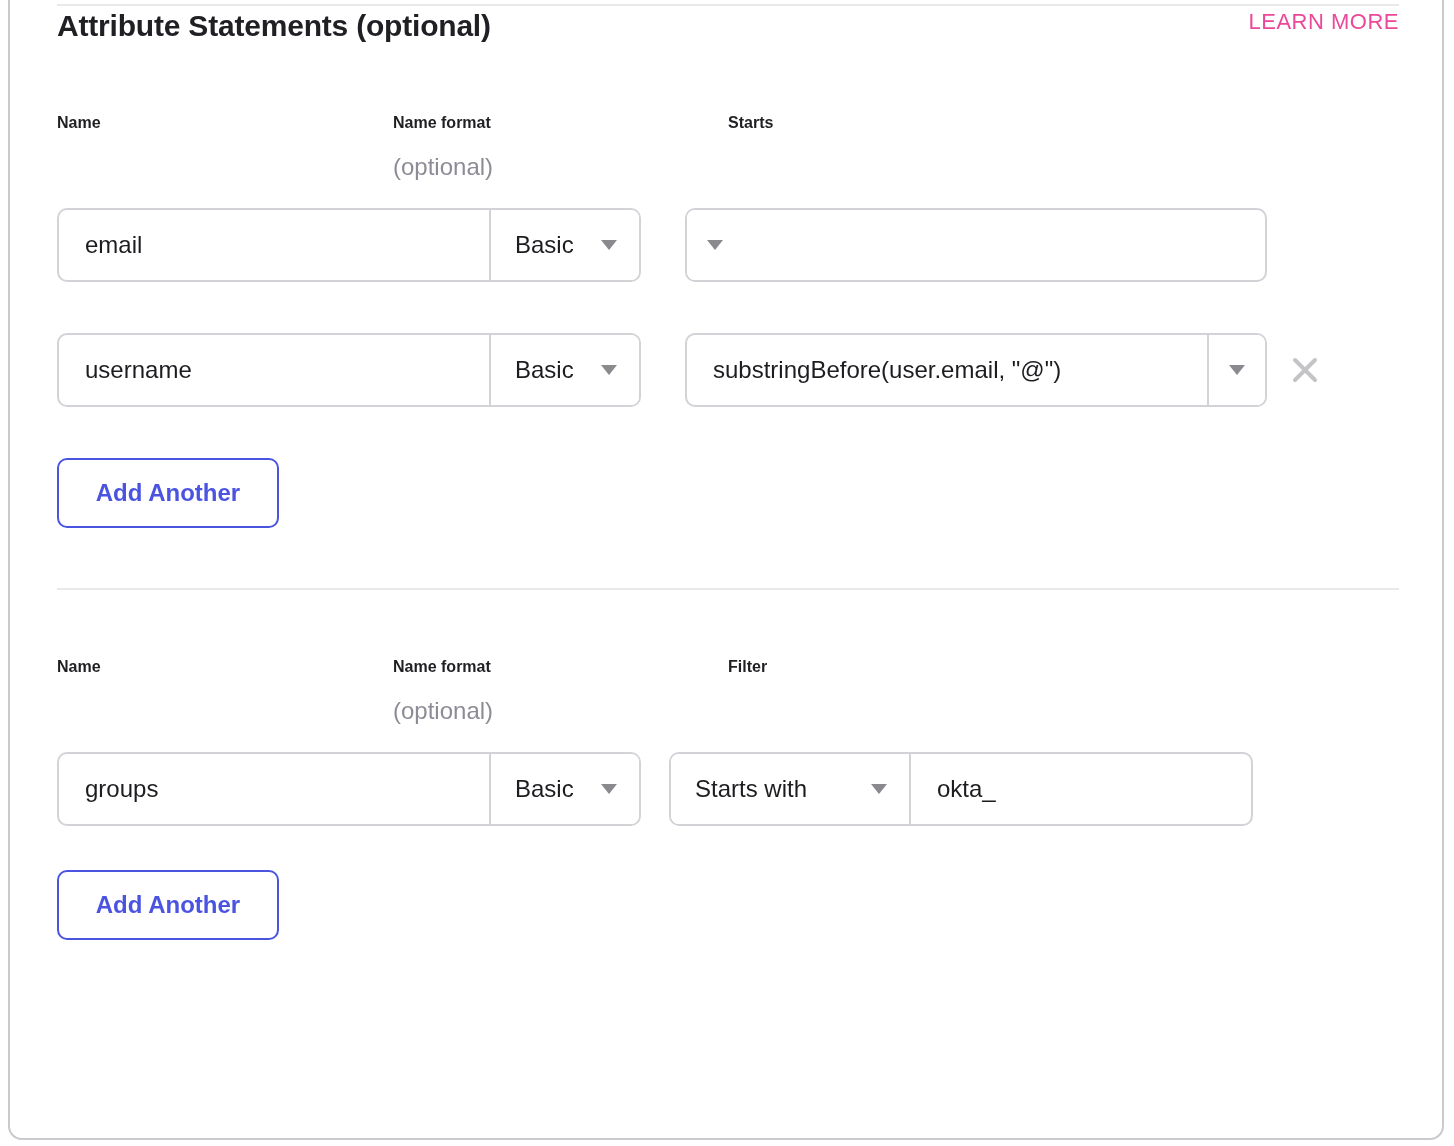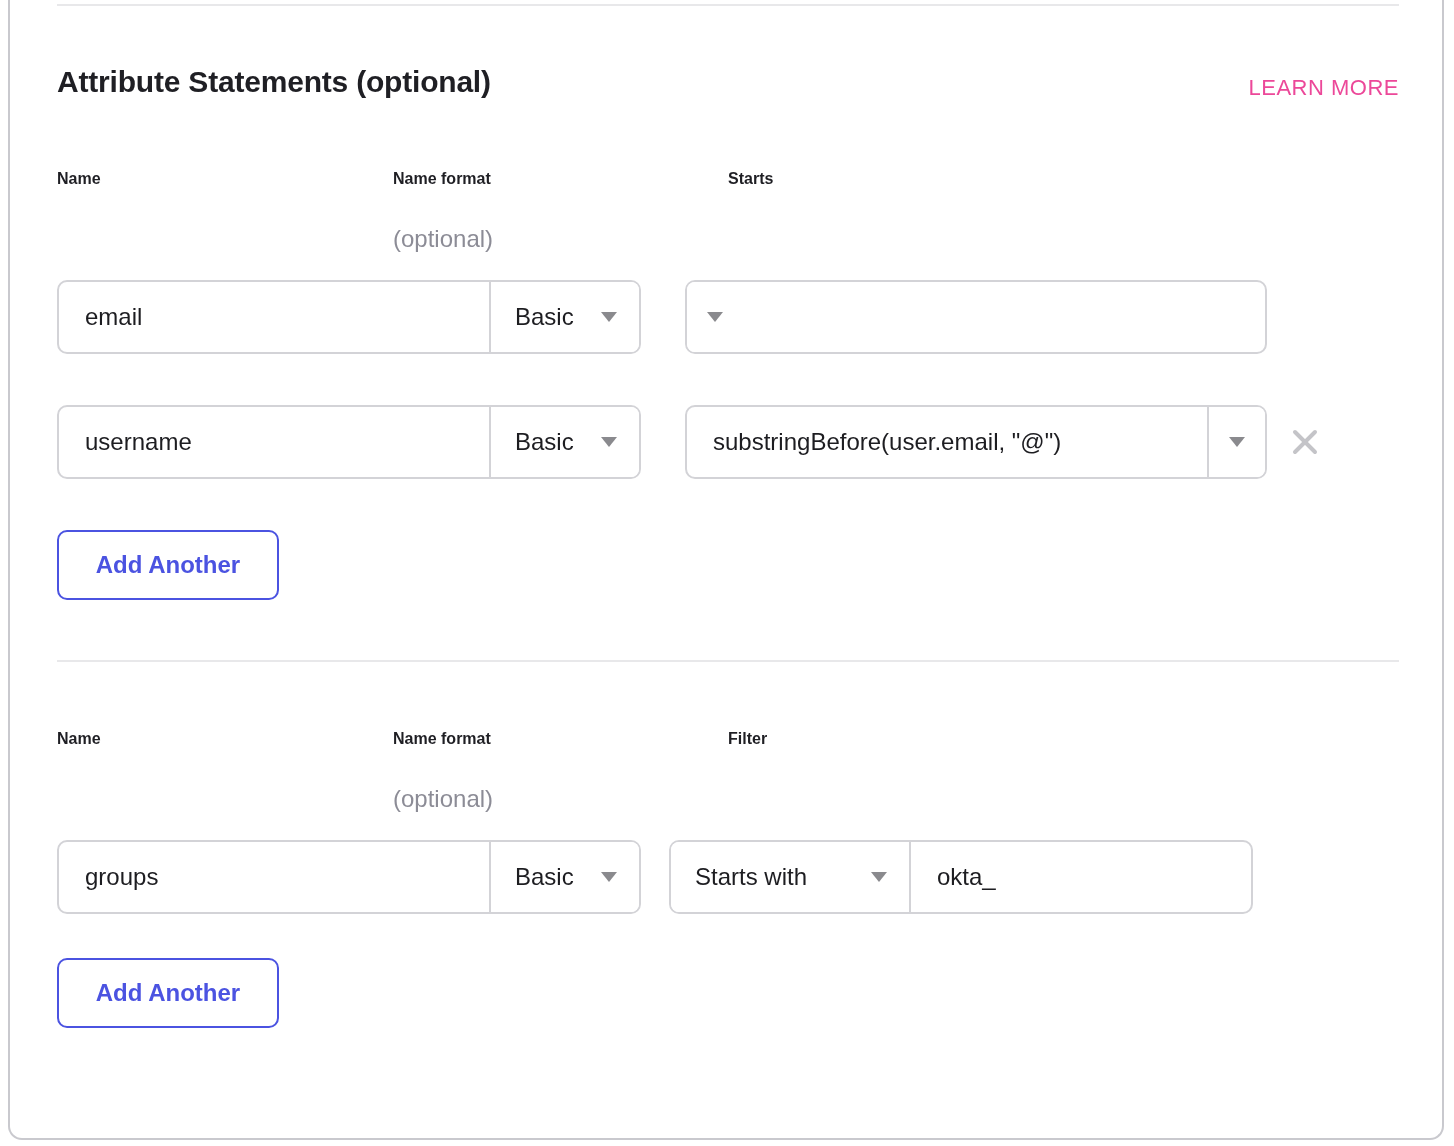--- a/index.html
+++ b/index.html
@@ -25,24 +25,23 @@
     border-top: none;
     border-radius: 0 0 14px 14px;
     background: #ffffff;
     padding: 14px 43px 0 47px;
   }
   .section-divider {
     border-top: 2px solid #e8e8ea;
     margin-top: 4px;
   }
   .heading-row {
-    margin-top: 56px;
     display: flex;
     justify-content: space-between;
-    align-items: flex-end;
+    align-items: flex-start;
   }
   .section-title {
     font-size: 30px;
     line-height: 40px;
     font-weight: 700;
     color: #1f1f24;
     letter-spacing: -0.2px;
   }
   .learn-more {
     font-size: 22px;
@@ -62,21 +61,20 @@
   .col-header {
     font-size: 16px;
     line-height: 30px;
     font-weight: 700;
     color: #1f1f24;
   }
   .col-note {
     font-size: 24px;
     line-height: 30px;
     color: #8c8c96;
-    margin-top: 16px;
   }
   .field-row {
     display: flex;
     align-items: center;
     height: 74px;
   }
   .row-first  { margin-top: 26px; }
   .row-next   { margin-top: 51px; }
   .group {
     display: flex;

